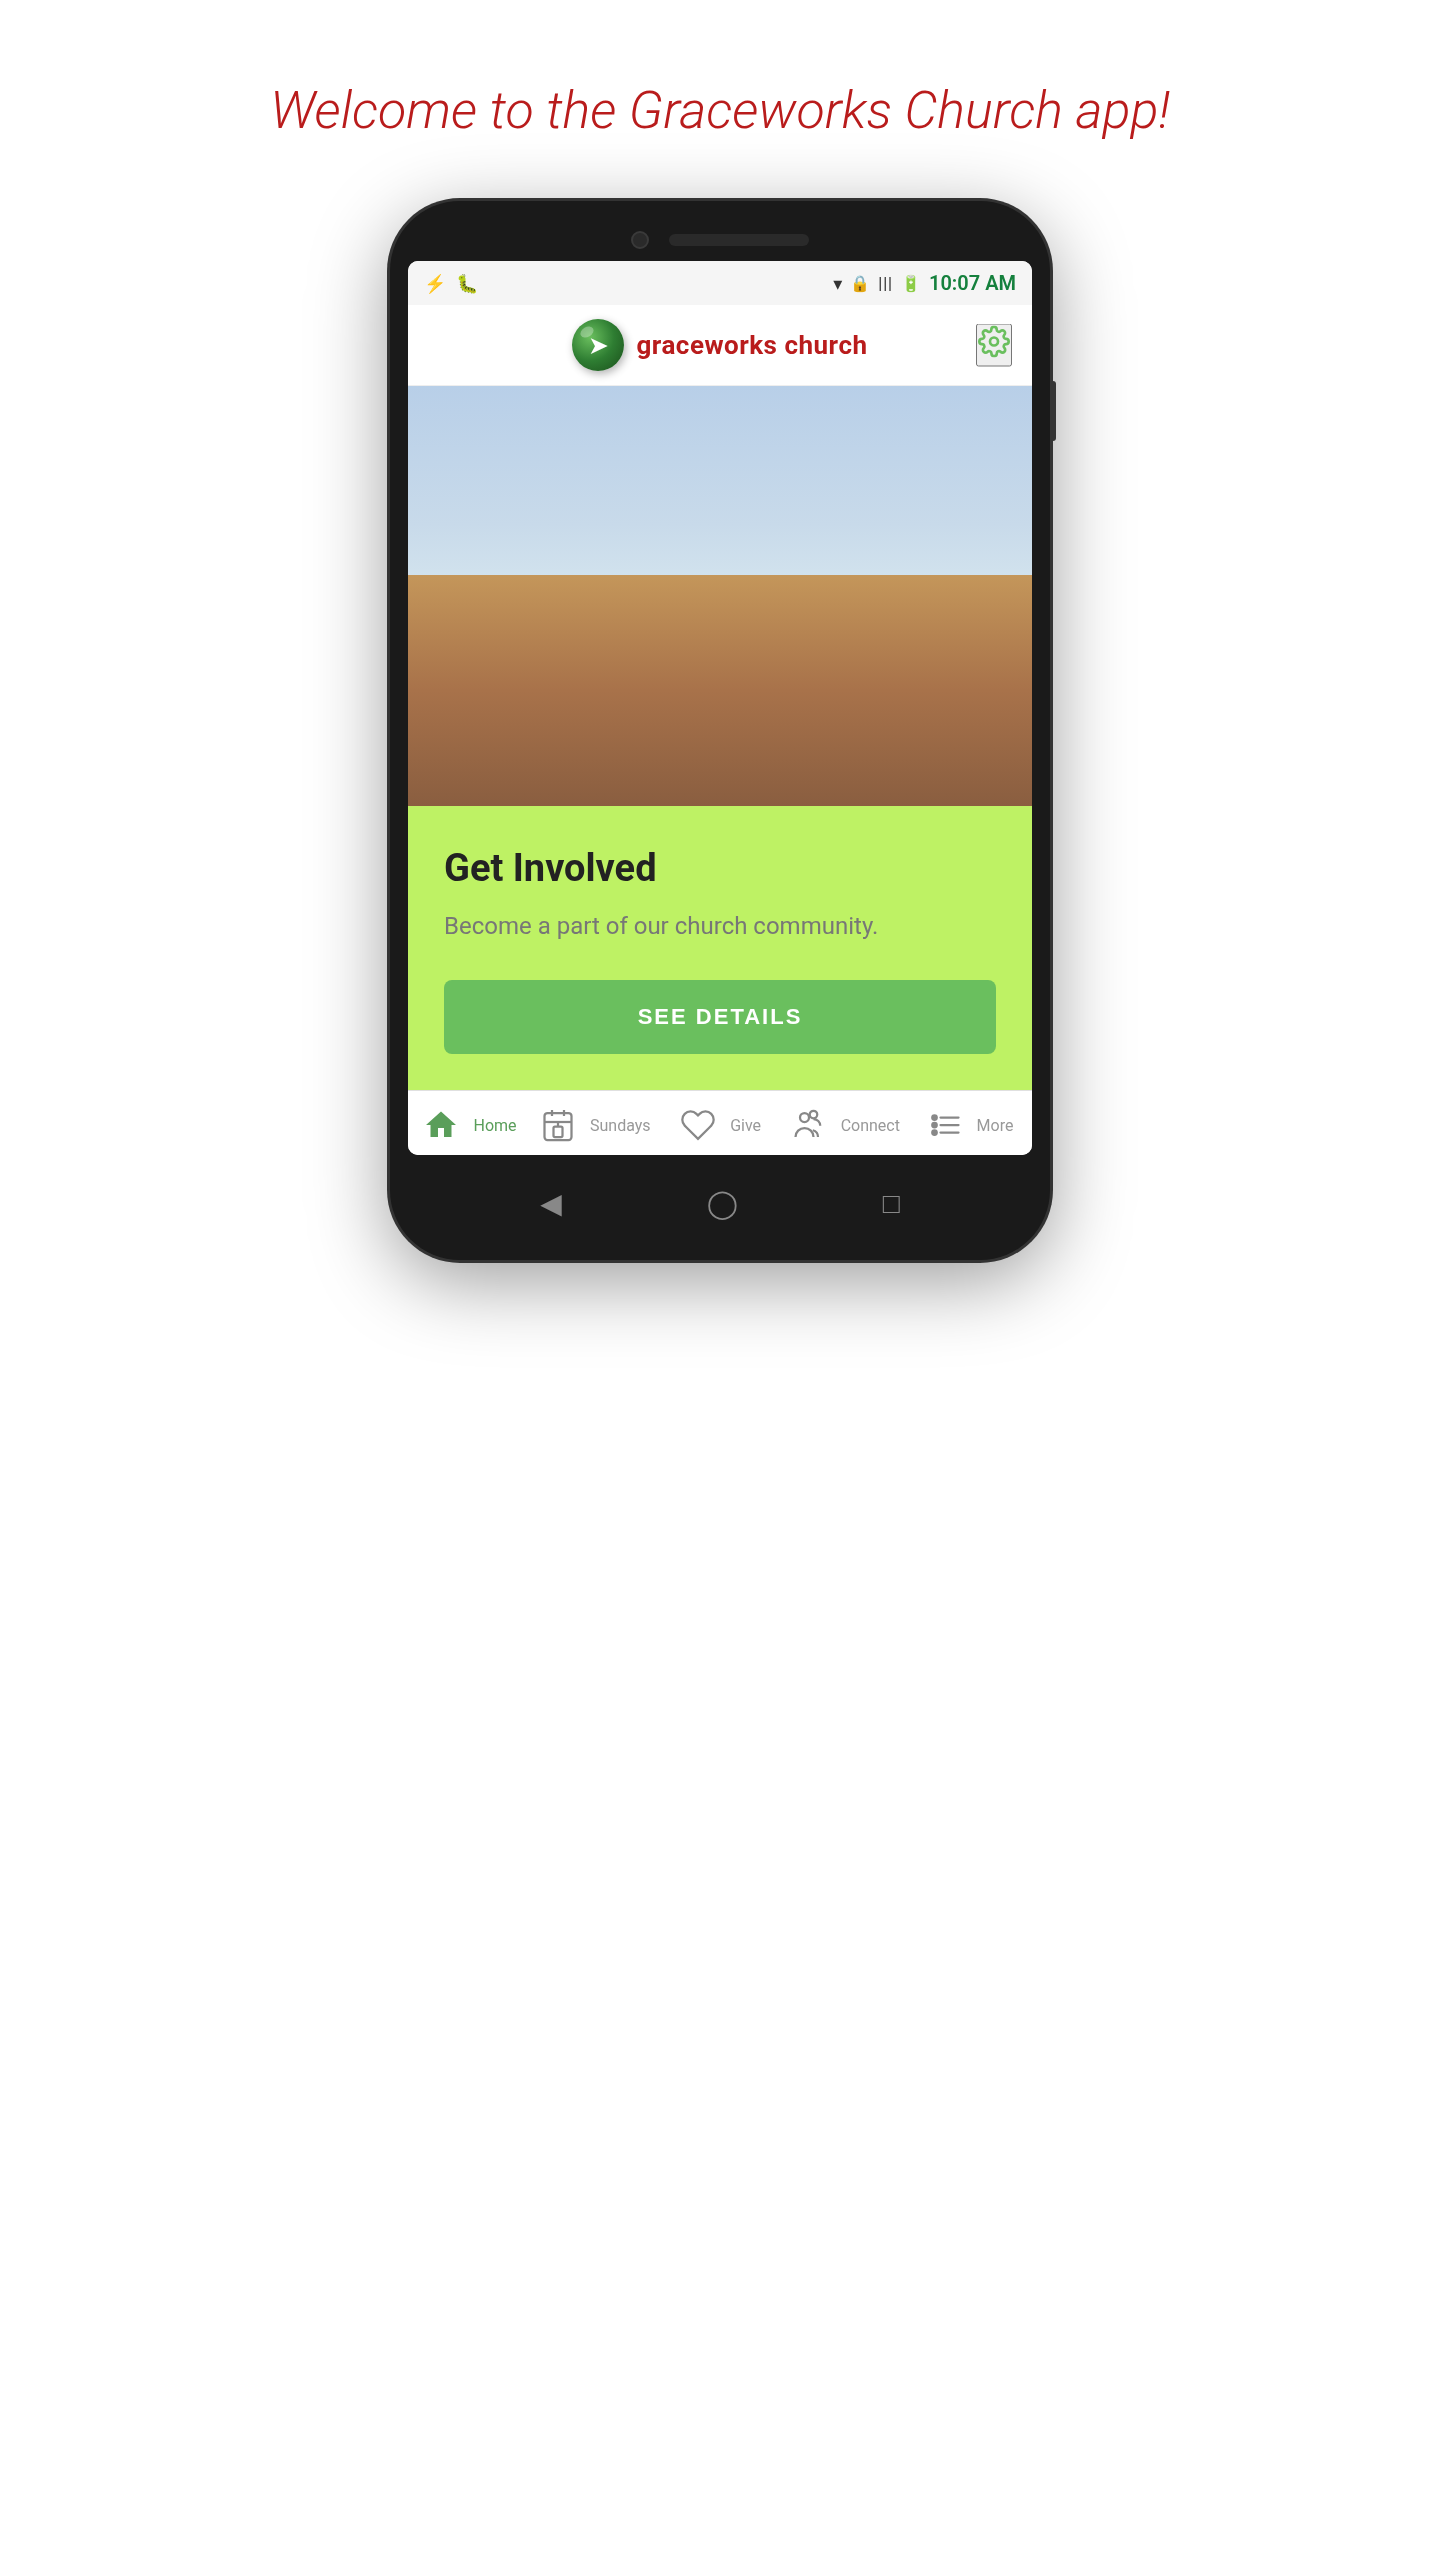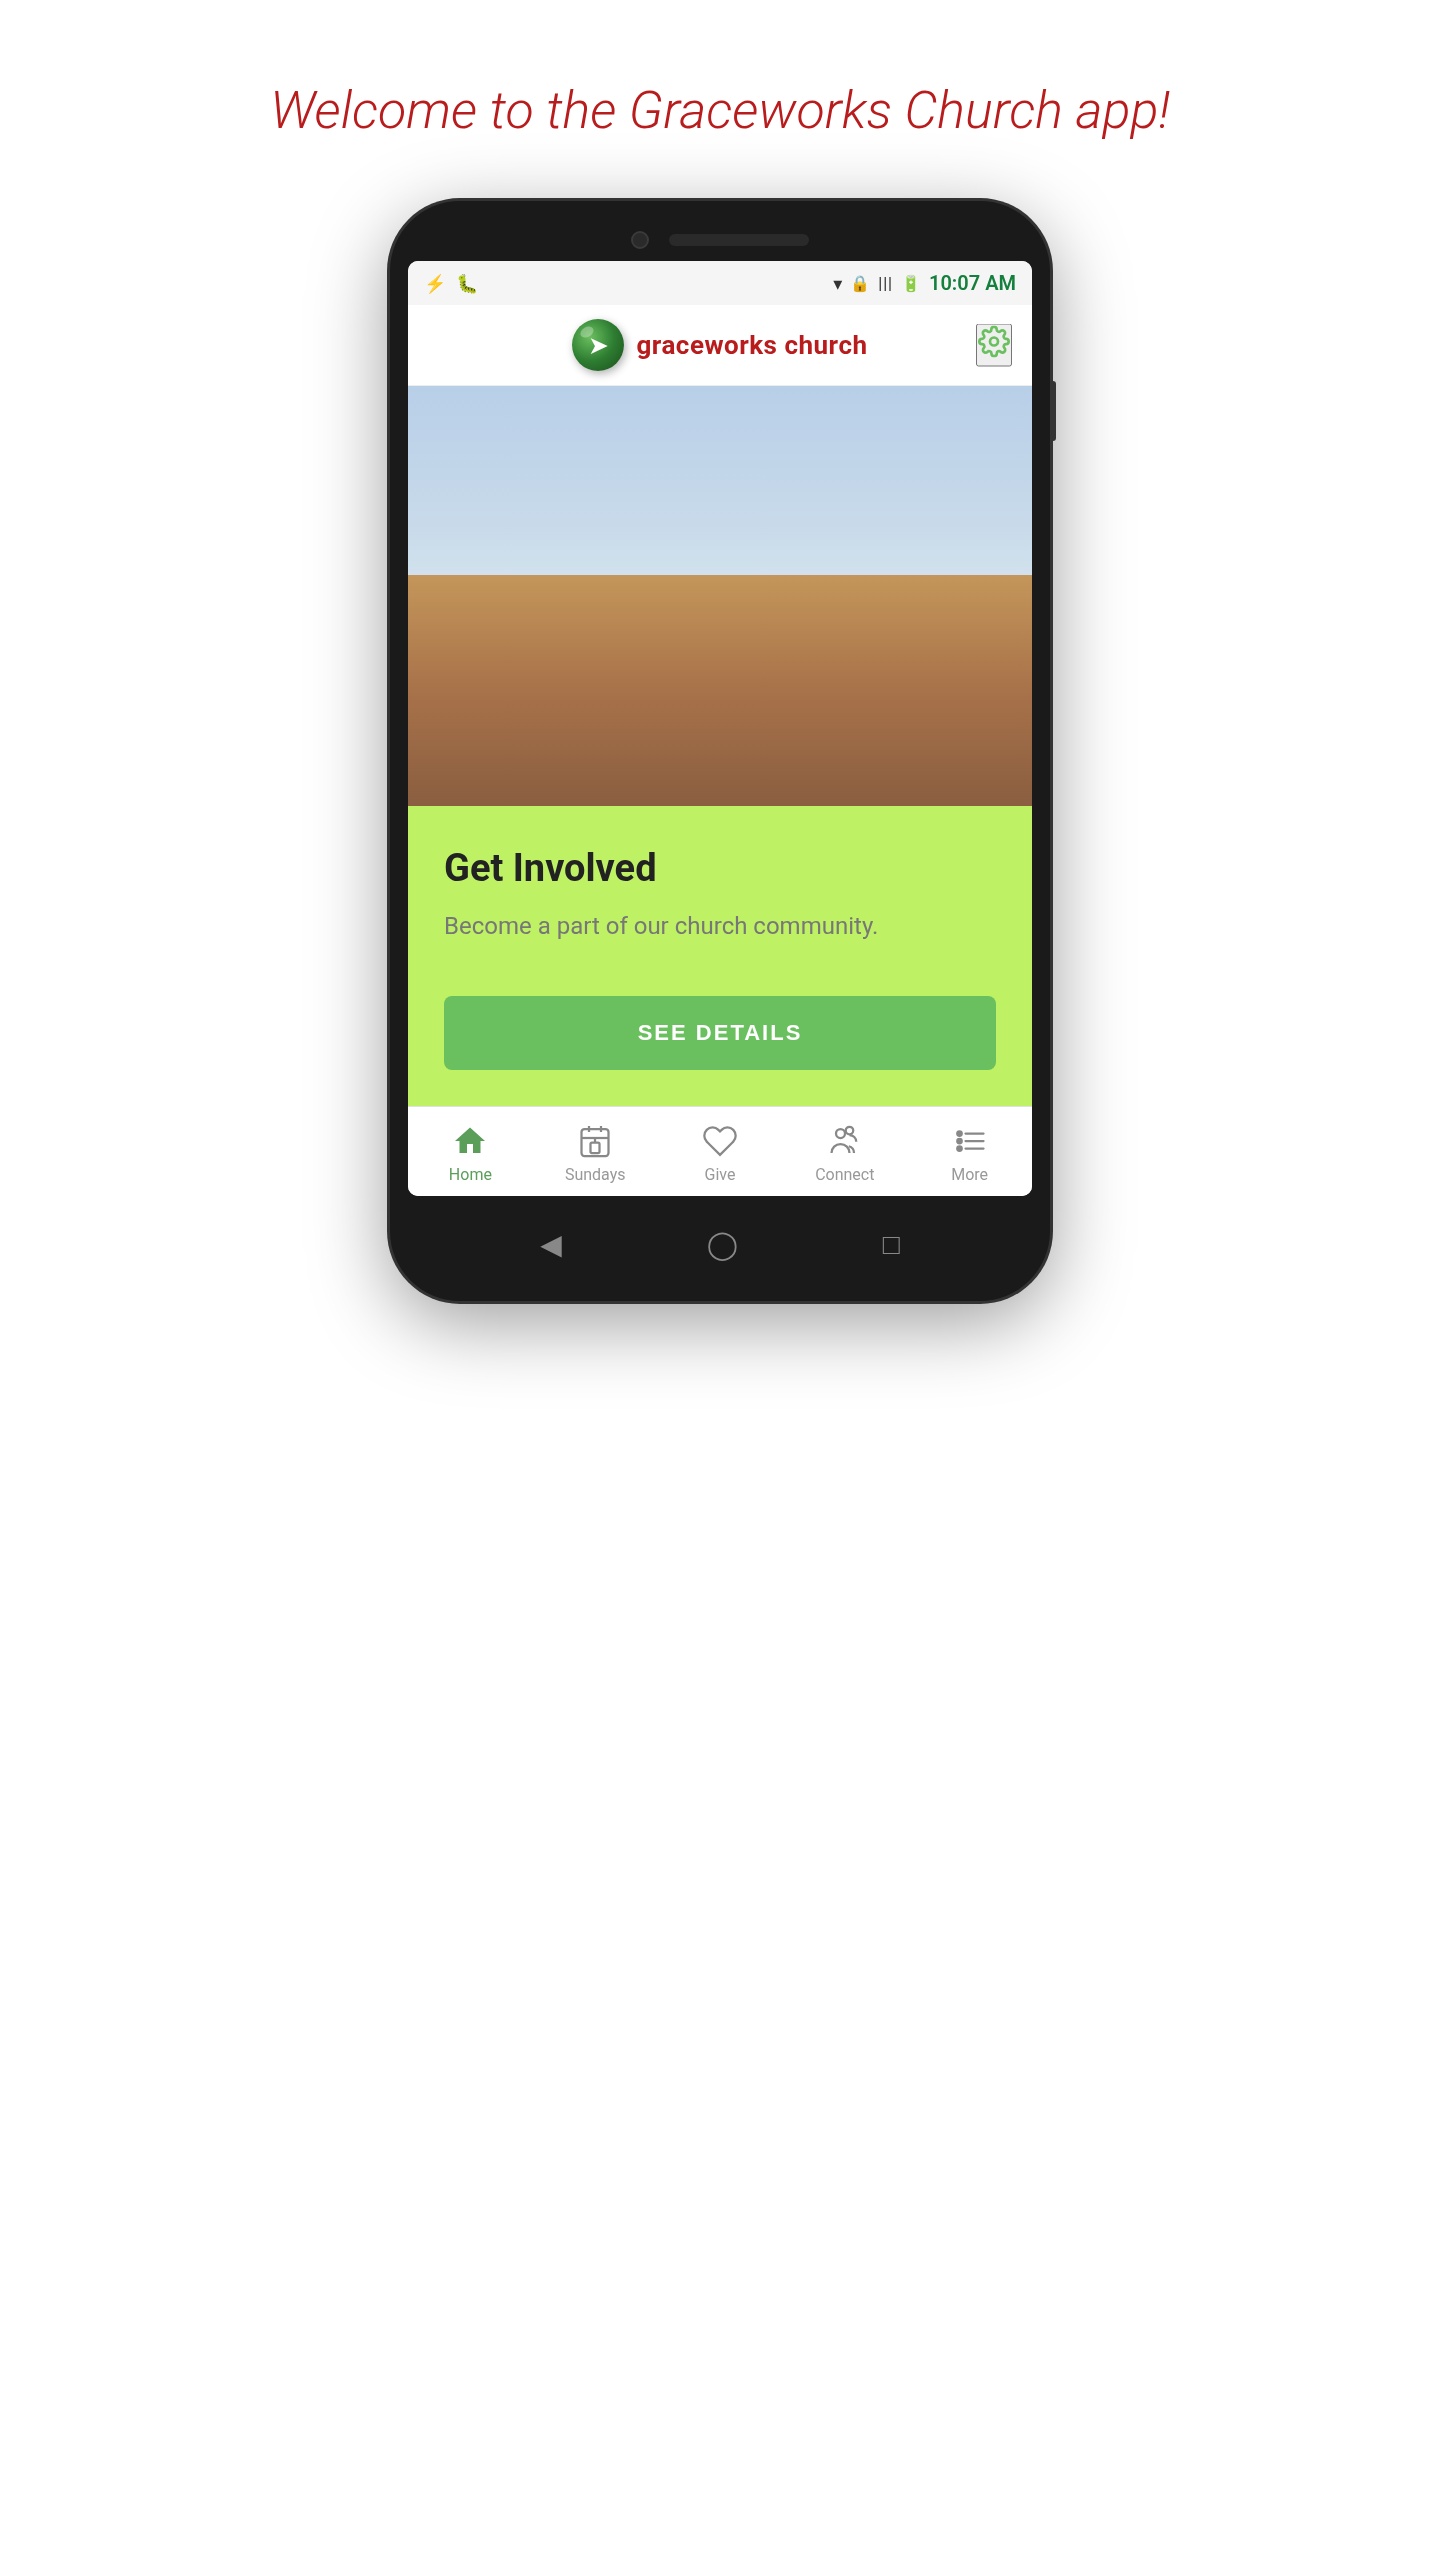--- a/index.html
+++ b/index.html
@@ -225,21 +225,21 @@
       font-size: 38px;
       font-weight: 700;
       color: #222222;
       margin-bottom: 18px;
     }
 
     .card-description {
       font-size: 24px;
       color: #777777;
       line-height: 1.5;
-      margin-bottom: 52px;
+      margin-bottom: 36px;
     }
 
     .see-details-btn {
       display: block;
       width: 100%;
       background: #6abf5e;
       color: #ffffff;
       font-size: 22px;
       font-weight: 700;
       letter-spacing: 2px;
@@ -255,26 +255,25 @@
     .bottom-nav {
       background: #ffffff;
       display: flex;
       align-items: stretch;
       border-top: 1px solid #e0e0e0;
     }
 
     .nav-item {
       flex: 1;
       display: flex;
-      flex-direction: column;
       align-items: center;
       justify-content: center;
       padding: 16px 8px 12px;
       cursor: pointer;
-      gap: 6px;
+      gap: 14px;
       text-align: right;
     }
 
     .nav-label {
       font-size: 16px;
       color: #999999;
     }
 
     .nav-item.active .nav-label {
       color: #5a9e5a;

